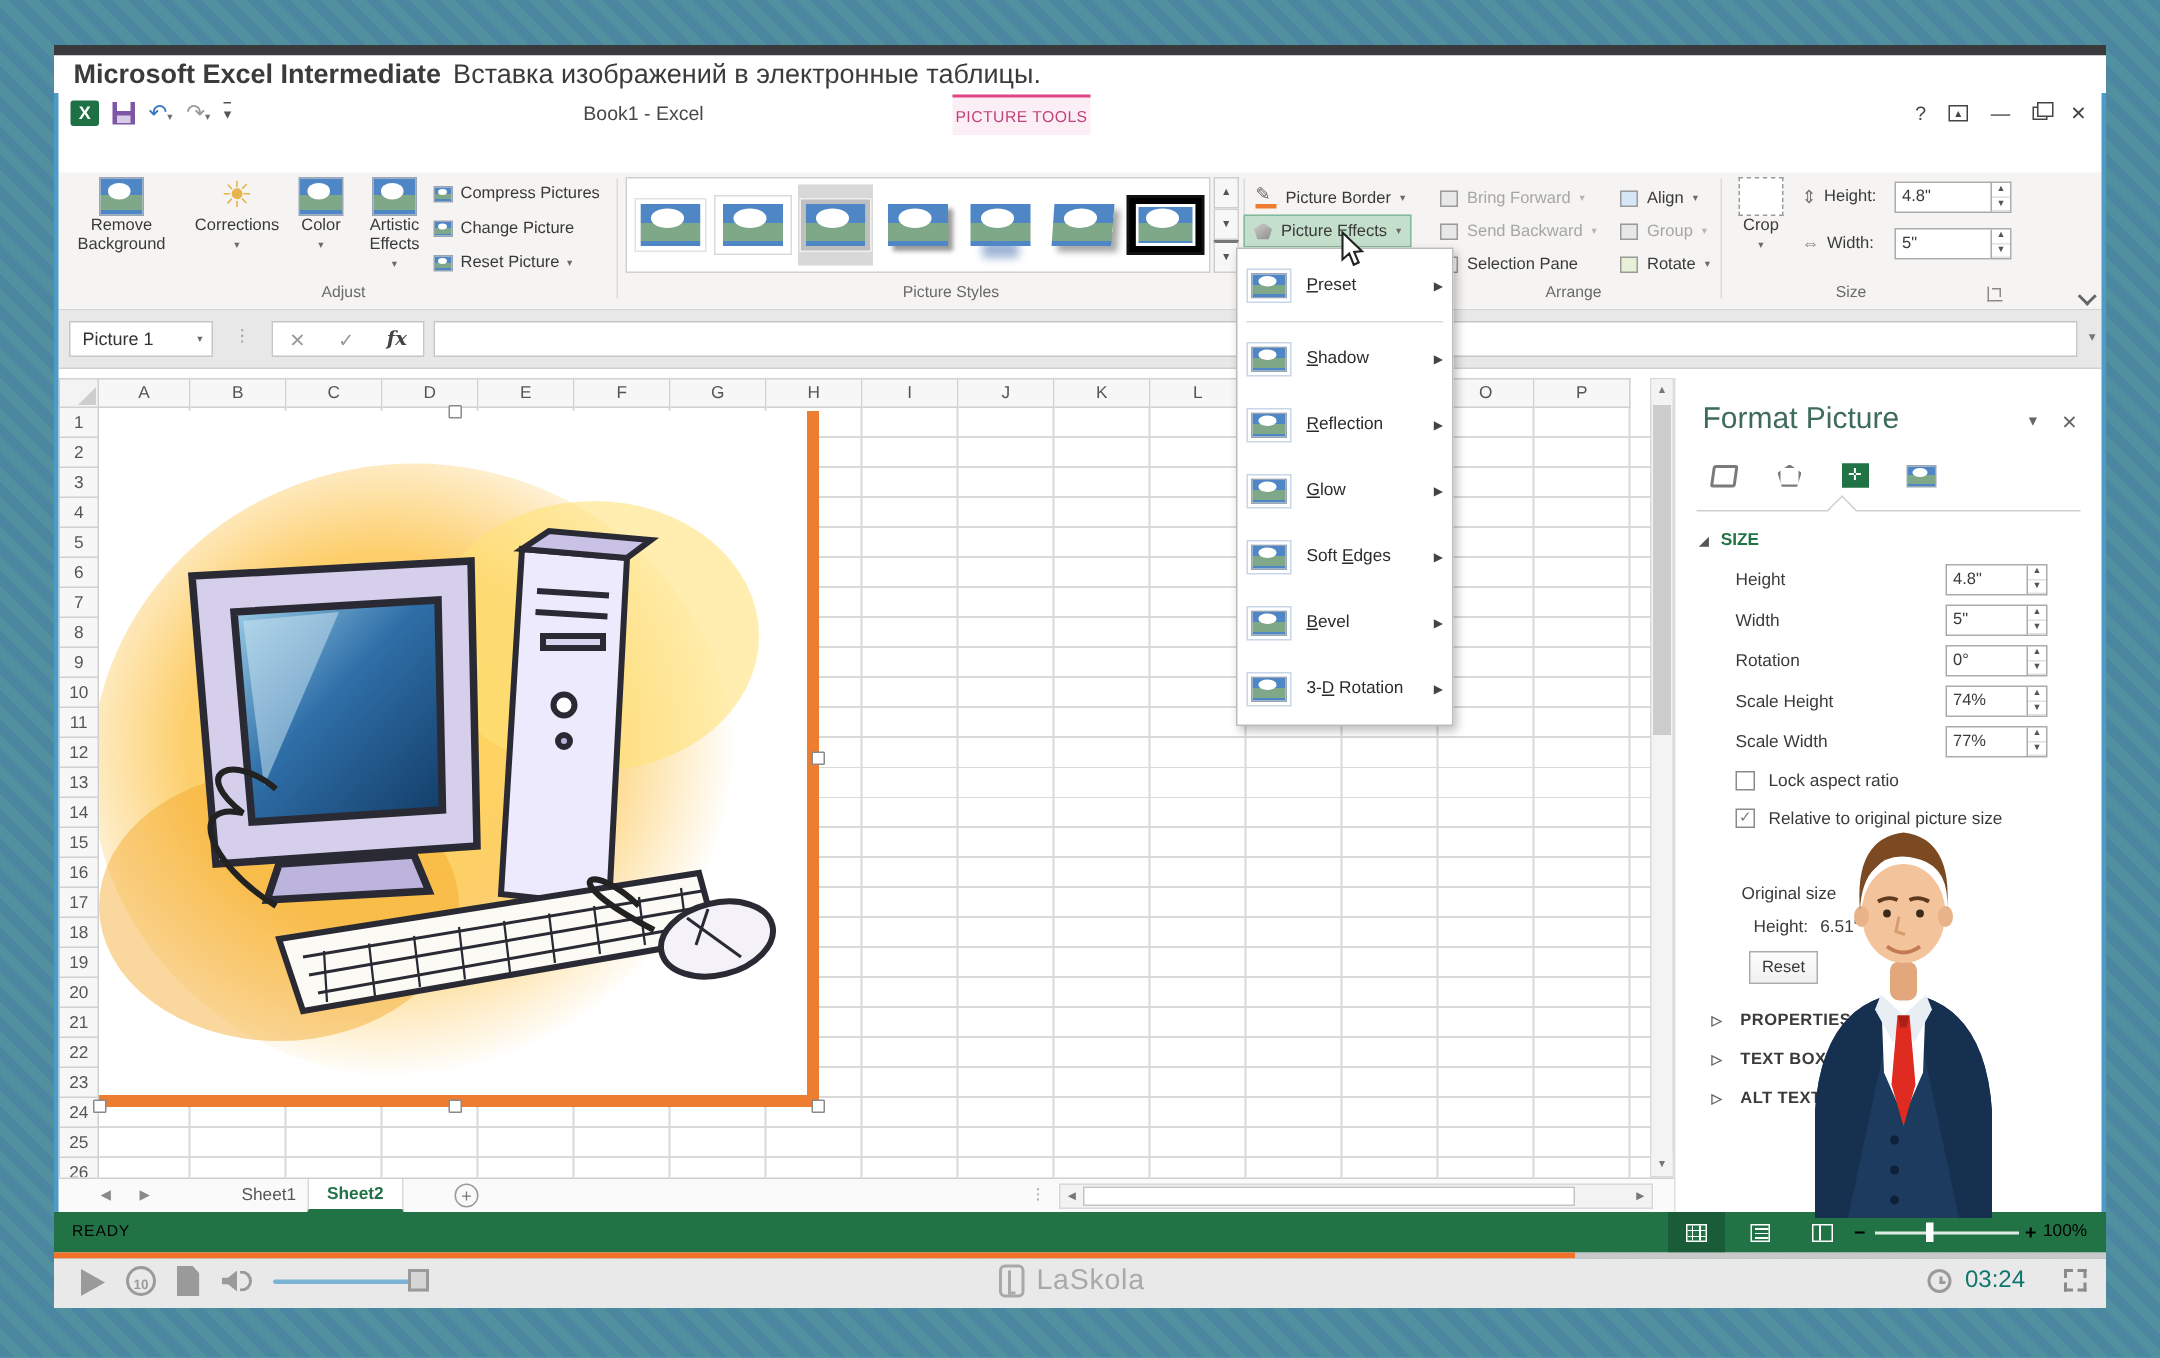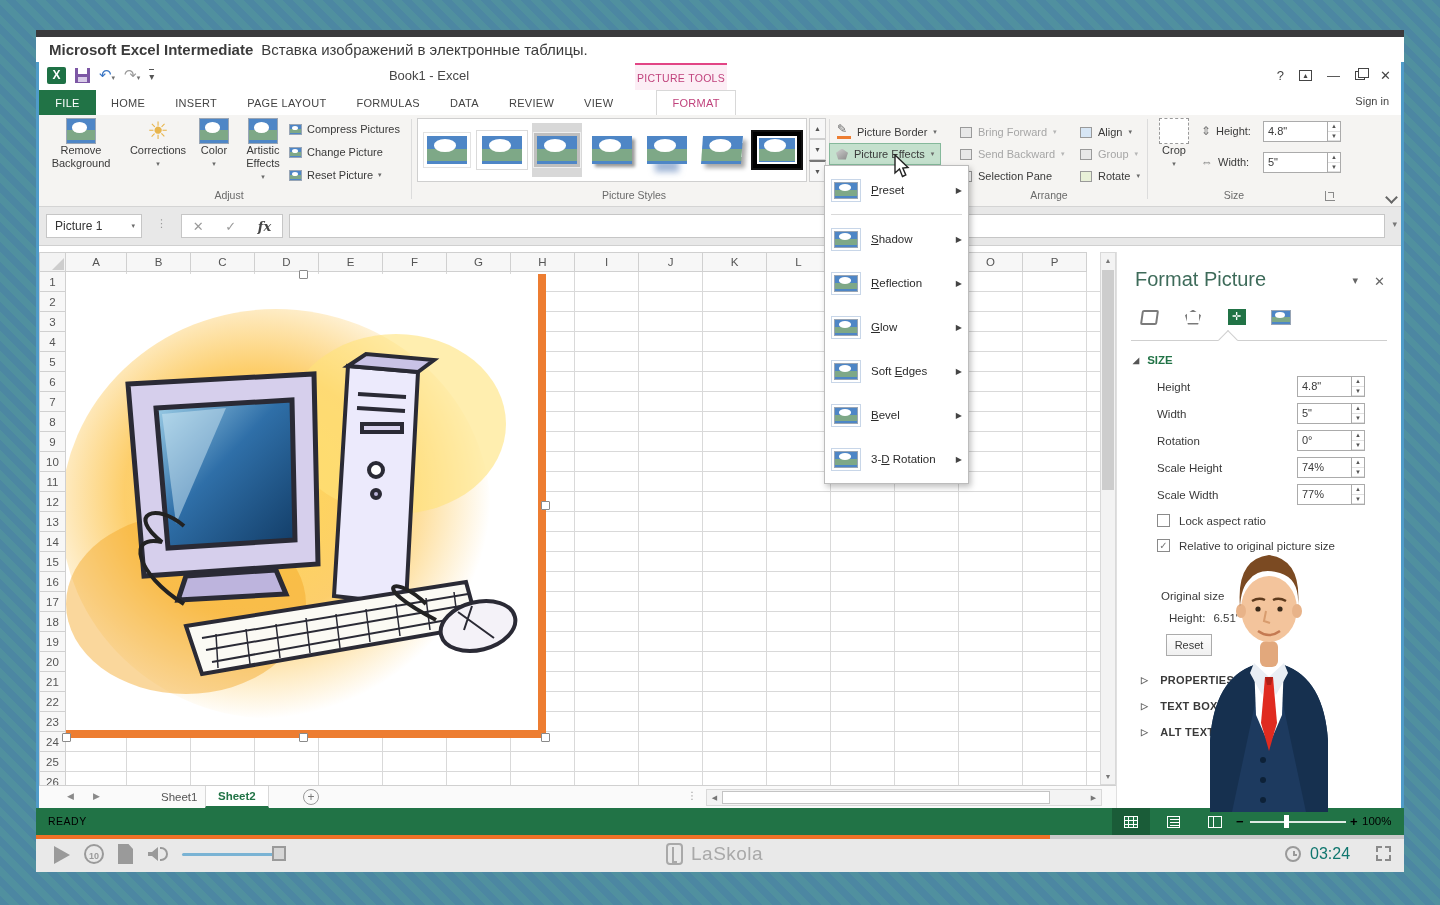--- a/index.html
+++ b/index.html
@@ -3,21 +3,21 @@
 <meta charset="utf-8">
 <style>
   html,body{margin:0;padding:0;background:#35708c;}
   *{box-sizing:border-box;font-family:"Liberation Sans",sans-serif;}
   #stage{position:relative;width:1440px;height:905px;overflow:hidden;
     background:repeating-linear-gradient(45deg,#4c87a2 0 7px,#50909f 7px 14px);}
   .abs{position:absolute;}
   
   #win{left:36px;top:30px;width:1368px;height:805px;background:#fff;}
   .topstrip{left:0;top:0;width:1368px;height:7px;background:#3a3a3c;}
-  .vtitle{left:0;top:7px;width:1368px;height:25px;background:#fff;display:flex;align-items:center;padding-left:13px;font-size:15px;color:#3b3b3b;}
+  .vtitle{left:0;top:7px;width:1368px;height:25px;background:#fff;display:flex;align-items:center;padding-left:13px;font-size:18px;color:#3b3b3b;}
   .vtitle b{margin-right:8px;}
   .side-border{top:32px;width:3px;height:746px;background:#4f9bc8;z-index:30;}
   
   .titlebar{left:3px;top:32px;width:1362px;height:28px;background:#fff;}
   .qat{position:absolute;left:8px;top:4px;display:flex;align-items:center;gap:9px;}
   .xlico{width:19px;height:17px;background:#1e7145;border-radius:2px;color:#fff;font-weight:bold;font-size:12px;display:flex;align-items:center;justify-content:center;}
   .saveico{width:15px;height:15px;background:#7d57a5;position:relative;}
   .saveico:before{content:"";position:absolute;left:3px;top:0;width:9px;height:6px;background:#fff;}
   .saveico:after{content:"";position:absolute;left:3px;bottom:1px;width:9px;height:5px;background:#d8cbe8;}
   .undo{color:#3a76c4;font-size:15px;}
@@ -216,32 +216,20 @@
       <div class="ptools">PICTURE TOOLS</div>
       <div class="winctl">
         <span>?</span>
         <span class="rdico">▴</span>
         <span>—</span>
         <span class="restico"></span>
         <span>✕</span>
       </div>
     </div>
 
-    <div class="tabrow abs" id="tabs">
-      <span class="tab file">FILE</span>
-        <span class="tab">HOME</span>
-        <span class="tab">INSERT</span>
-        <span class="tab">PAGE LAYOUT</span>
-        <span class="tab">FORMULAS</span>
-        <span class="tab">DATA</span>
-        <span class="tab">REVIEW</span>
-        <span class="tab">VIEW</span>
-        <span class="tab active">FORMAT</span>
-    <span class="signin">Sign in</span>
-      </div>
 
     <div class="ribbon abs">
 
       <div class="bigbtn" style="left:14px;width:56px;">
         <span class="land ico28"></span>
         <span>Remove Background</span>
       </div>
       <div class="bigbtn" style="left:88px;width:62px;">
         <span class="sun">☀</span>
         <span>Corrections</span>

